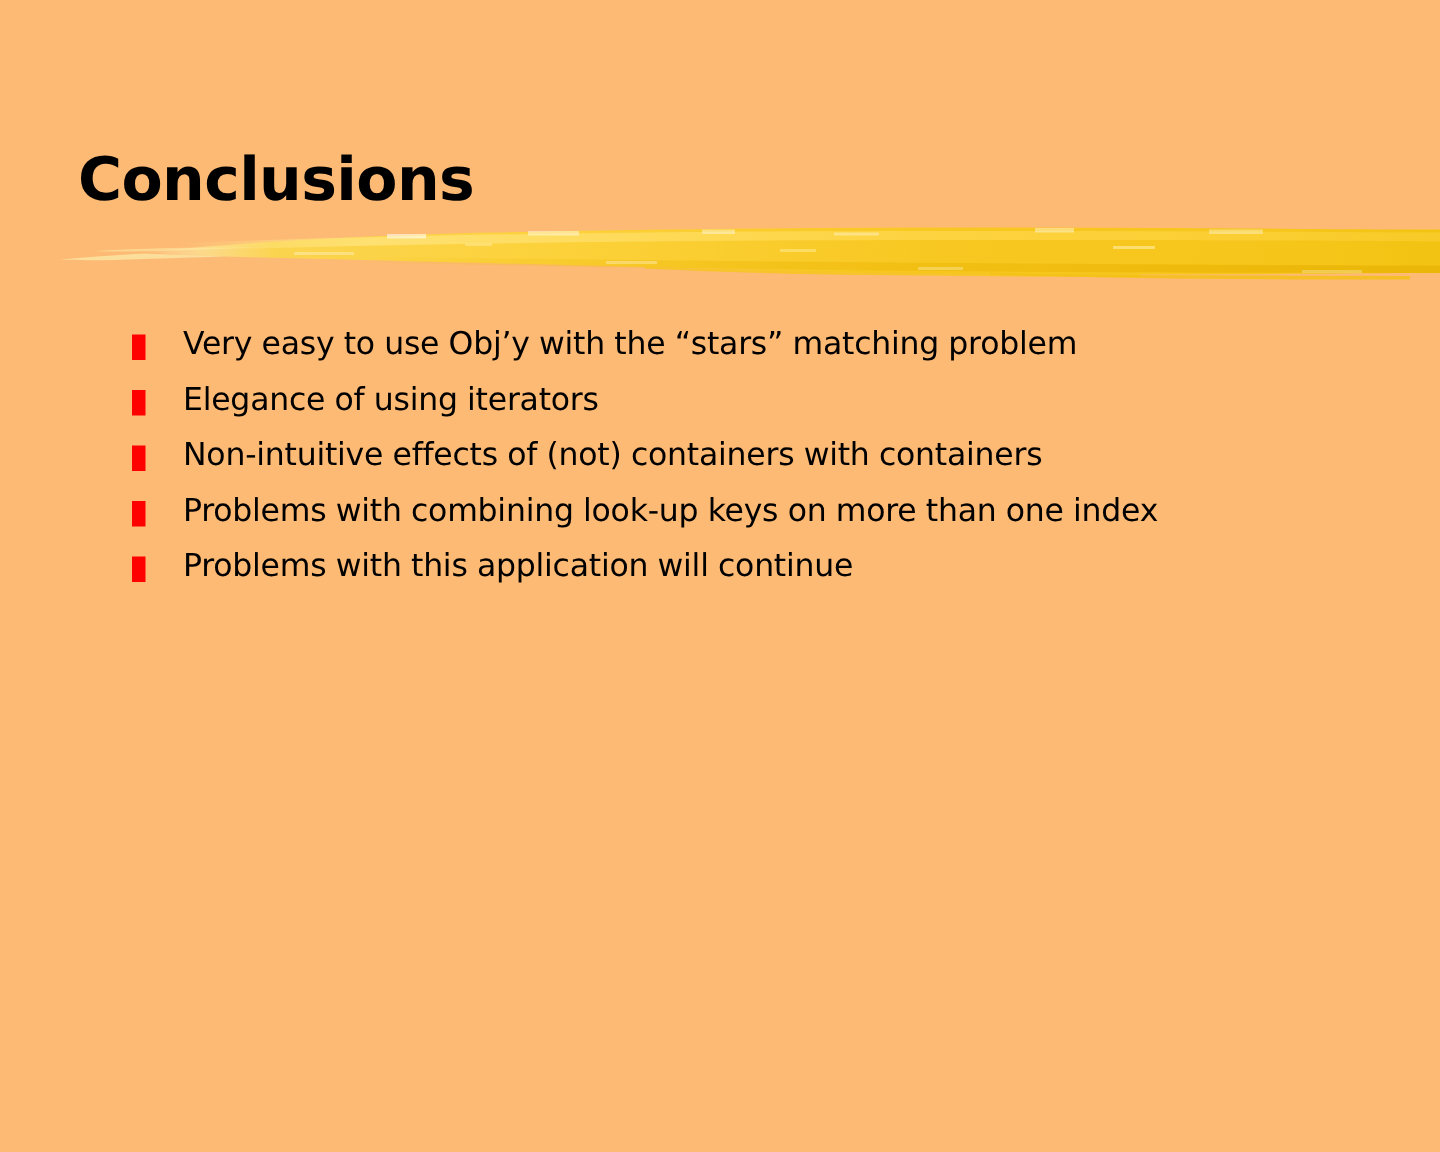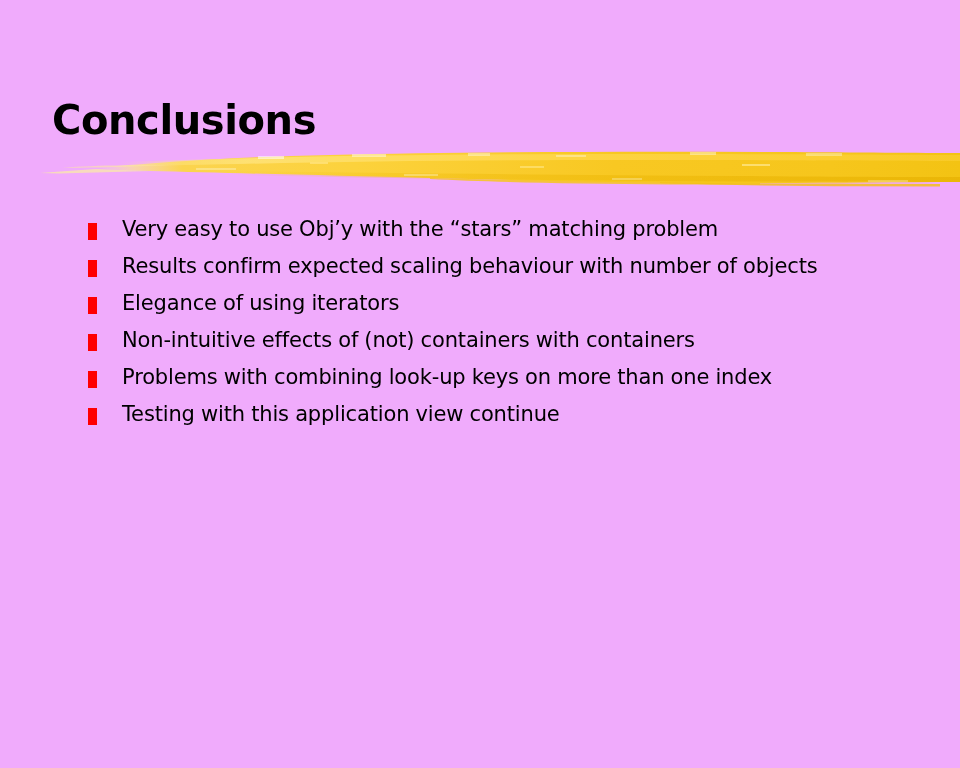--- a/index.html
+++ b/index.html
@@ -12,21 +12,21 @@
     height: 768px;
     overflow: hidden;
     font-family: "Liberation Sans", sans-serif;
     -webkit-font-smoothing: antialiased;
   }
 
   .slide {
     position: relative;
     width: 960px;
     height: 768px;
-    background: #f0abfc;
+    background: #fdba74;
   }
 
   
   .slide-title {
     position: absolute;
     left: 52px;
     top: 97px;
     font-family: "DejaVu Sans", sans-serif;
     font-size: 40px;
     font-weight: bold;
@@ -154,42 +154,38 @@
     </svg>
   </div>
 
   <div class="bullet-list">
 
     <div class="bullet-row">
       <span class="bullet-marker"></span>
       <span class="bullet-text">Very easy to use Obj’y with the “stars” matching problem</span>
     </div>
 
-    <div class="bullet-row">
-      <span class="bullet-marker"></span>
-      <span class="bullet-text">Results confirm expected scaling behaviour with number of objects</span>
-    </div>
 
 
     <div class="bullet-row">
       <span class="bullet-marker"></span>
       <span class="bullet-text">Elegance of using iterators</span>
     </div>
 
     <div class="bullet-row">
       <span class="bullet-marker"></span>
       <span class="bullet-text">Non-intuitive effects of (not) containers with containers</span>
     </div>
 
     <div class="bullet-row">
       <span class="bullet-marker"></span>
       <span class="bullet-text">Problems with combining look-up keys on more than one index</span>
     </div>
 
 
     <div class="bullet-row">
       <span class="bullet-marker"></span>
-      <span class="bullet-text">Testing with this application view continue</span>
+      <span class="bullet-text">Problems with this application will continue</span>
     </div>
 
   </div>
 
 </div>
 
 </body></html>

